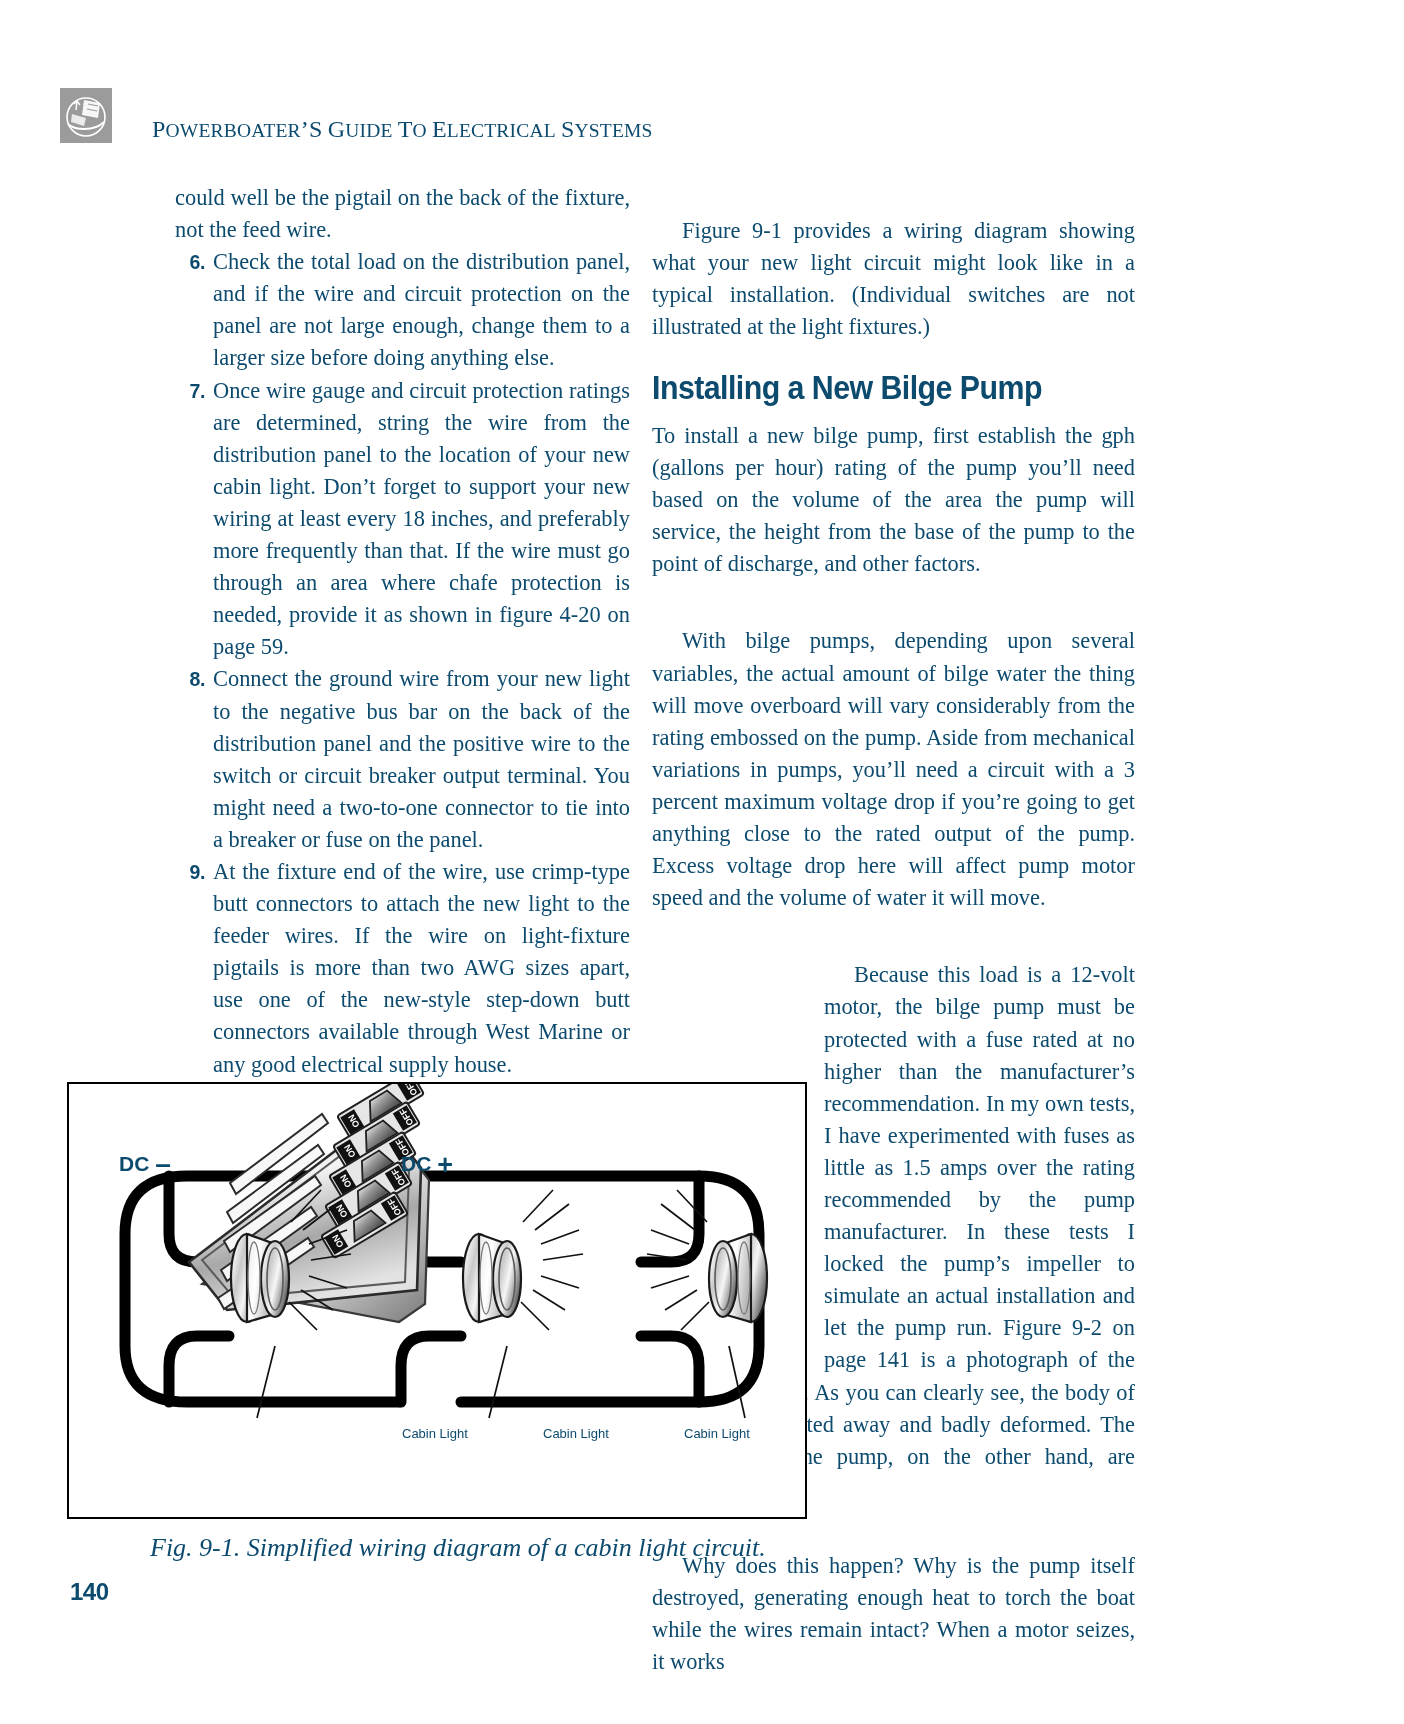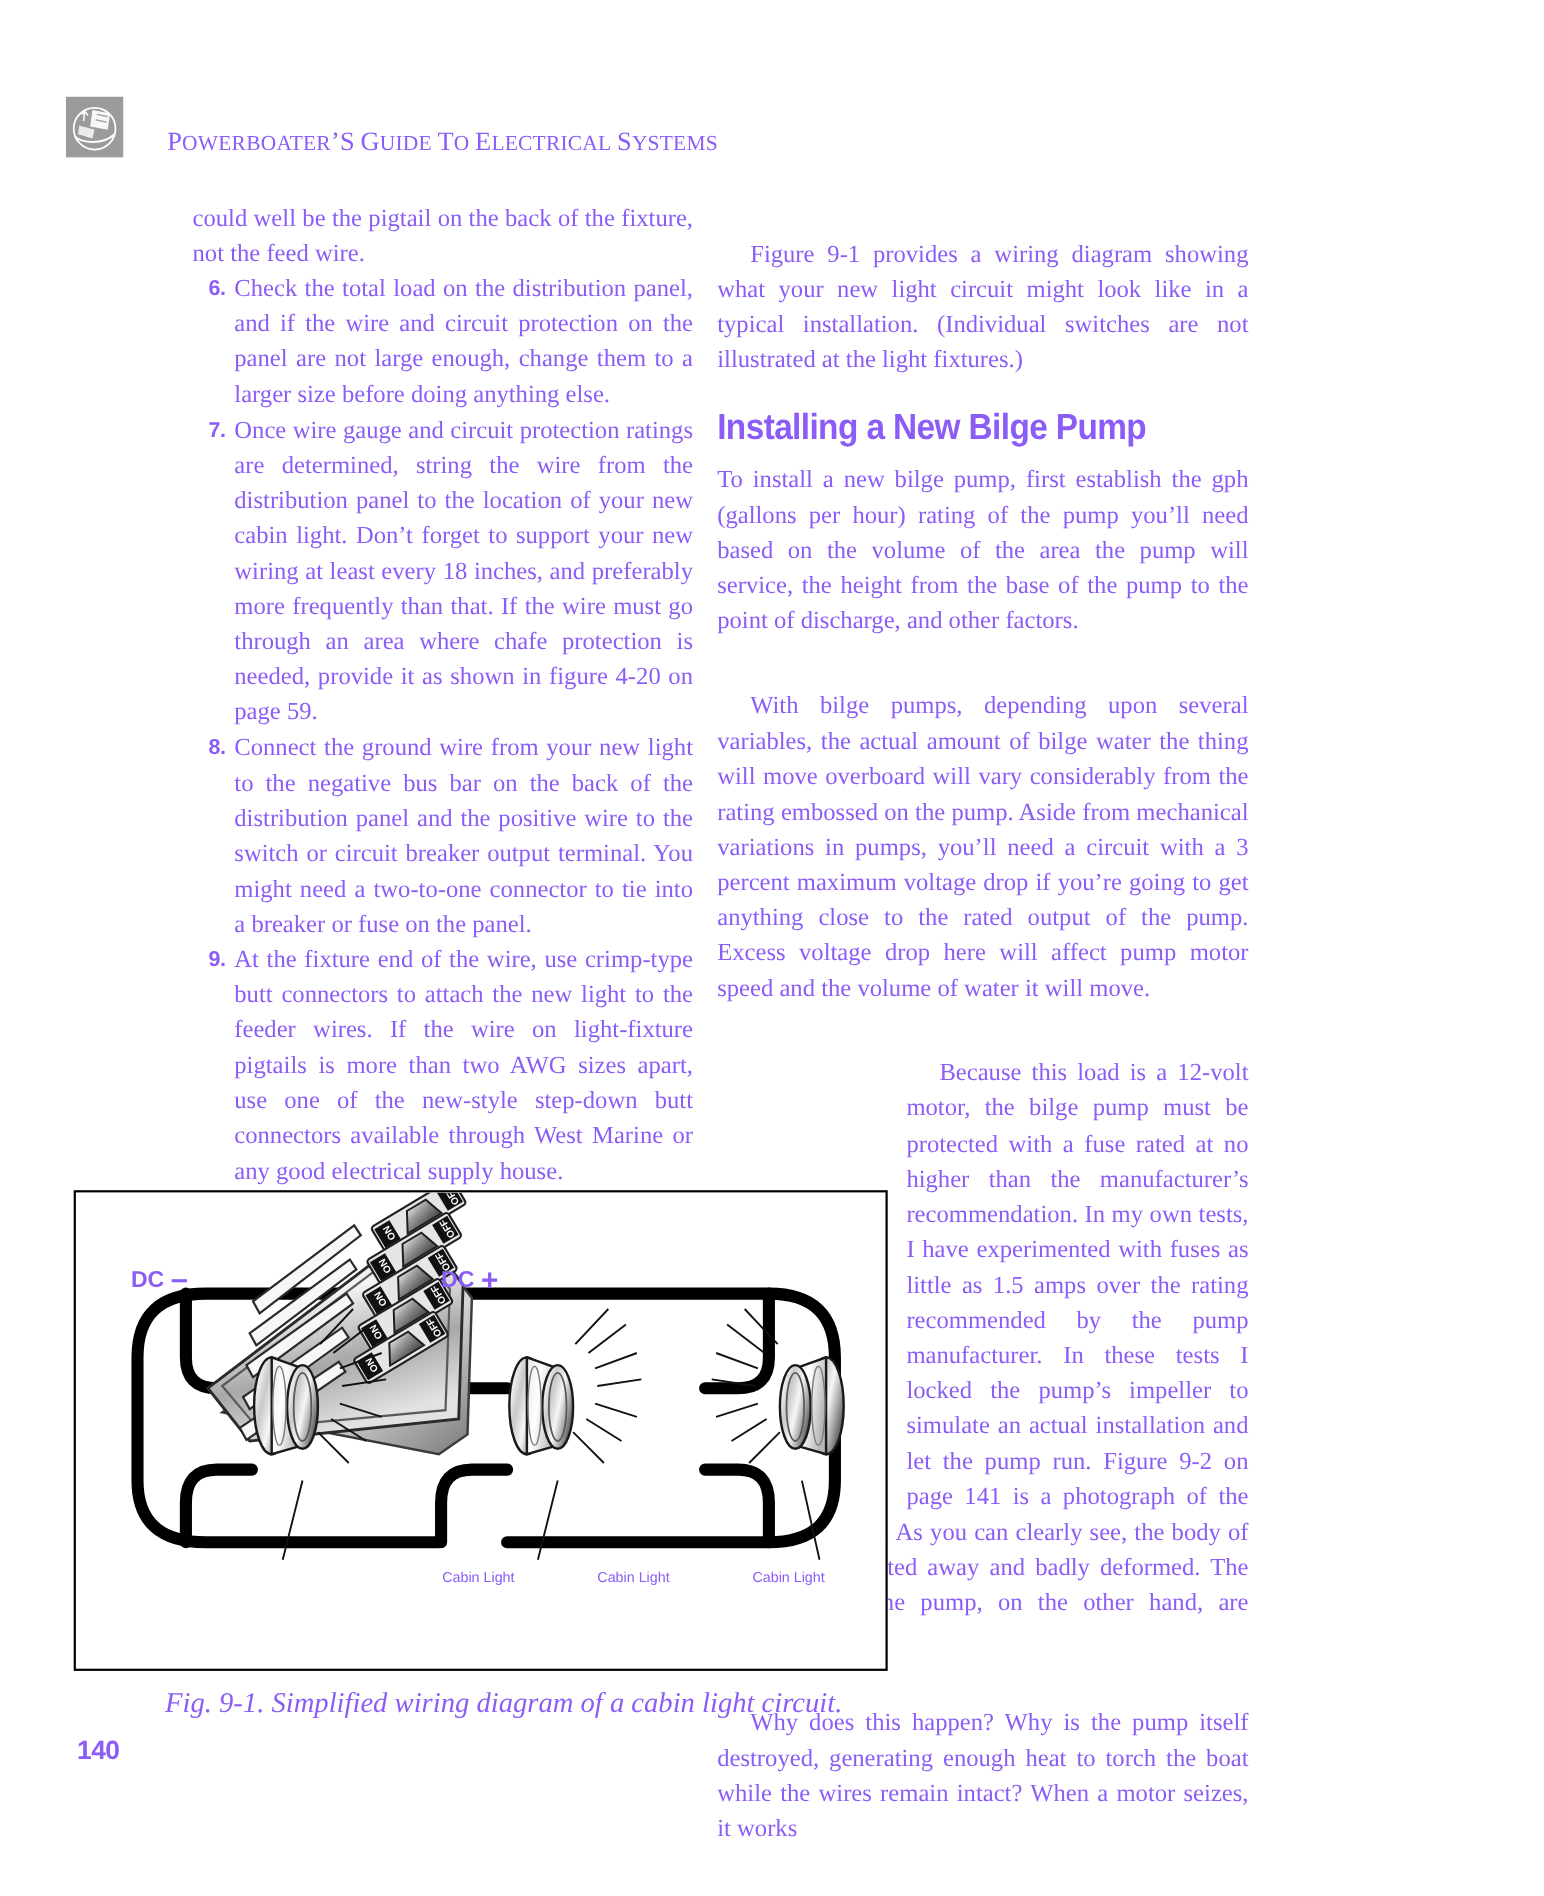--- a/index.html
+++ b/index.html
@@ -6,21 +6,21 @@
     margin: 0;
     padding: 0;
     background: #ffffff;
   }
   .page {
     position: relative;
     width: 1404px;
     height: 1724px;
     background: #ffffff;
     font-family: "Liberation Serif", "DejaVu Serif", serif;
-    color: #8b5cf6;
+    color: #0c4a6e;
     overflow: hidden;
   }
 
   
   .runhead {
     position: absolute;
     left: 60px;
     top: 88px;
     width: 1290px;
     height: 62px;

